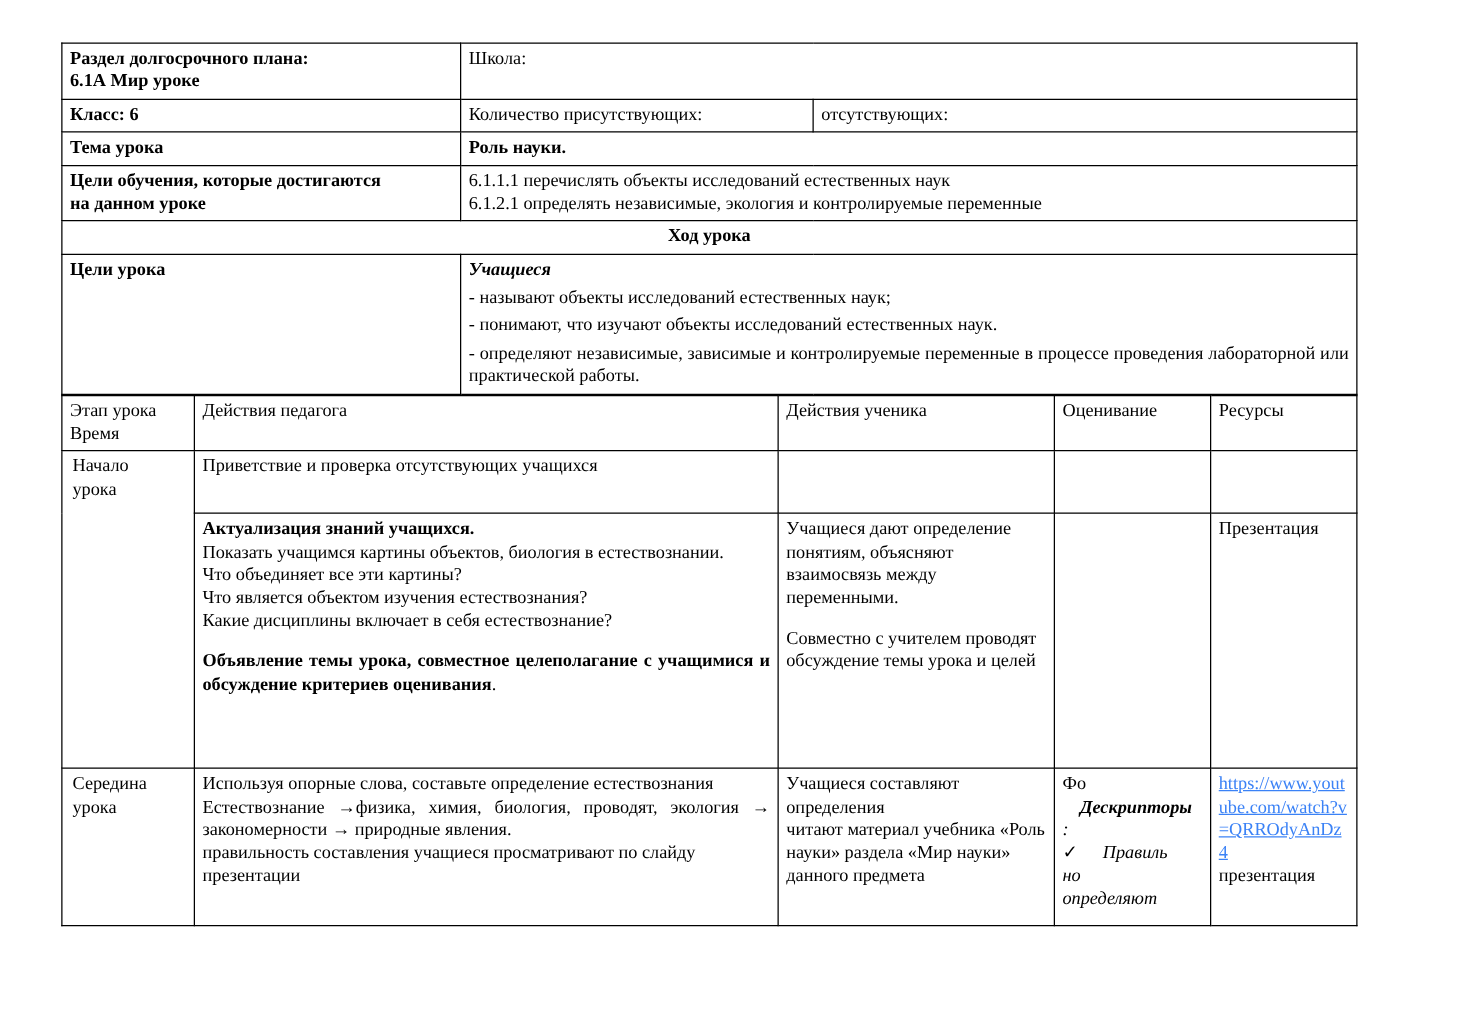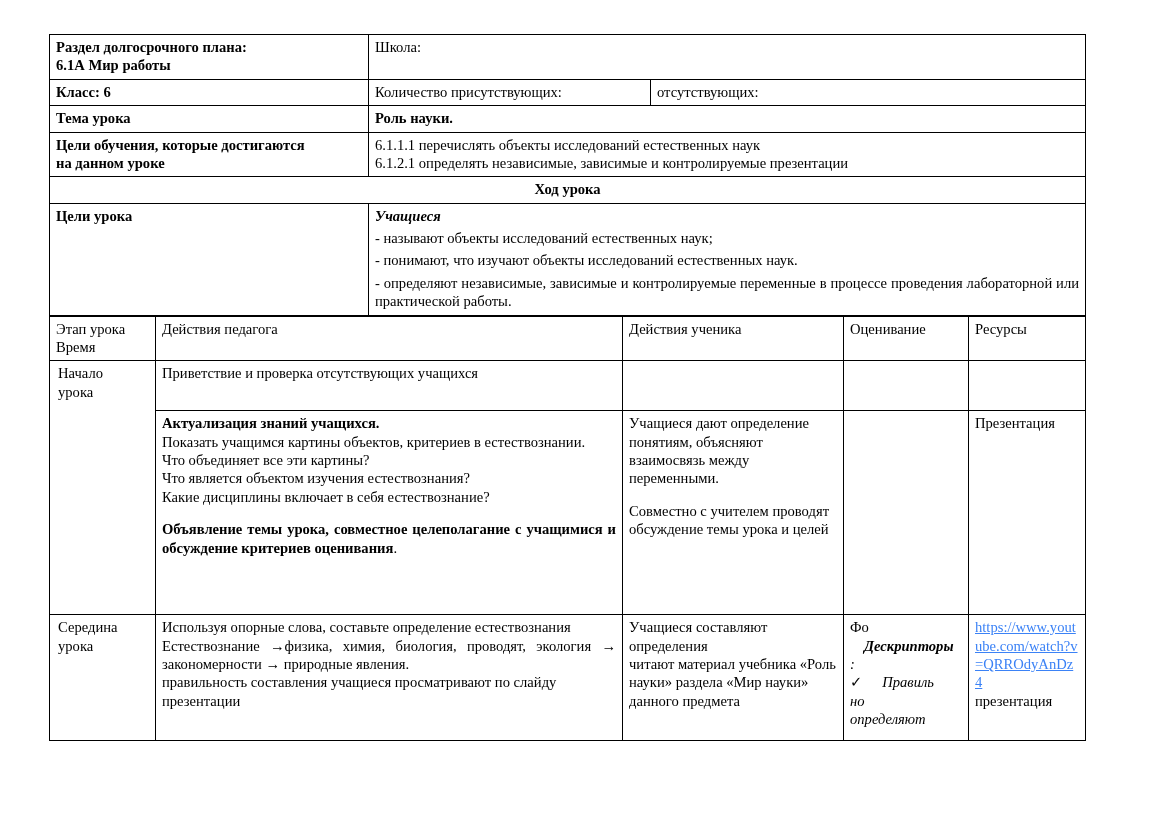--- a/index.html
+++ b/index.html
@@ -93,21 +93,21 @@
     <table class="plan">
       <colgroup>
         <col class="c-hdr-left">
         <col class="c-hdr-mid">
         <col class="c-hdr-right">
       </colgroup>
       <tbody>
         <tr>
           <td class="b tall-pad">
             <p class="cell-p">Раздел долгосрочного плана:</p>
-            <p class="cell-p">6.1А Мир работы</p>
+            <p class="cell-p">6.1А Мир уроке</p>
           </td>
           <td colspan="2" class="tall-pad">
             <p class="cell-p">Школа:</p>
           </td>
         </tr>
 
 
         <tr>
           <td class="b tall-pad">
             <p class="cell-p">Класс: 6</p>
@@ -129,21 +129,21 @@
           </td>
         </tr>
 
         <tr>
           <td class="b">
             <p class="cell-p">Цели обучения, которые достигаются</p>
             <p class="cell-p">на данном уроке</p>
           </td>
           <td colspan="2">
             <p class="cell-p">6.1.1.1 перечислять объекты исследований естественных наук</p>
-            <p class="cell-p">6.1.2.1 определять независимые, зависимые и контролируемые презентации</p>
+            <p class="cell-p">6.1.2.1 определять независимые, экология и контролируемые переменные</p>
           </td>
         </tr>
 
         <tr>
           <td colspan="3" class="hod">
             <span>Ход урока</span>
           </td>
         </tr>
 
         <tr>
@@ -203,21 +203,21 @@
             <p class="cell-p"></p>
           </td>
           <td>
             <p class="cell-p"></p>
           </td>
         </tr>
 
         <tr>
           <td style="height:196px;">
             <p class="cell-p b">Актуализация знаний учащихся.</p>
-            <p class="cell-p just">Показать учащимся картины объектов, критериев в естествознании.</p>
+            <p class="cell-p just">Показать учащимся картины объектов, биология в естествознании.</p>
             <p class="cell-p">Что объединяет все эти картины?</p>
             <p class="cell-p"> Что является объектом изучения естествознания?</p>
             <p class="cell-p">Какие дисциплины включает в себя естествознание?</p>
             <span class="gap"></span>
             <p class="cell-p b just"><span>Объявление темы урока, совместное целеполагание с учащимися и обсуждение критериев оценивания</span><span class="b" style="font-weight:normal">.</span></p>
           </td>
           <td>
             <p class="cell-p">Учащиеся дают определение понятиям, объясняют взаимосвязь между переменными.</p>
             <span class="gap"></span>
             <p class="cell-p">Совместно с учителем проводят обсуждение темы урока и целей</p>

